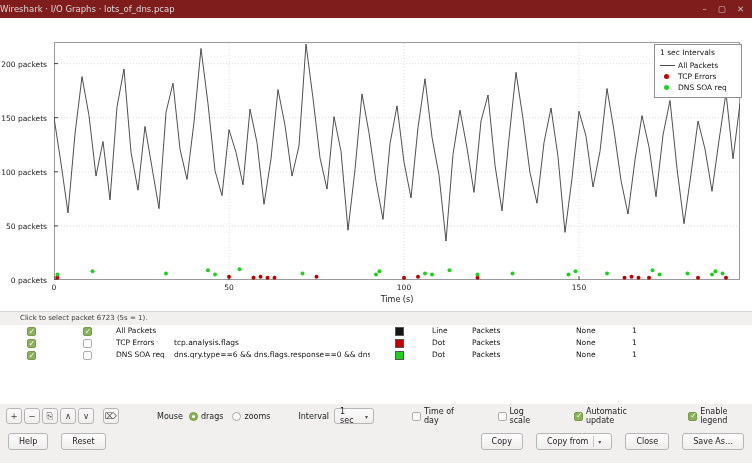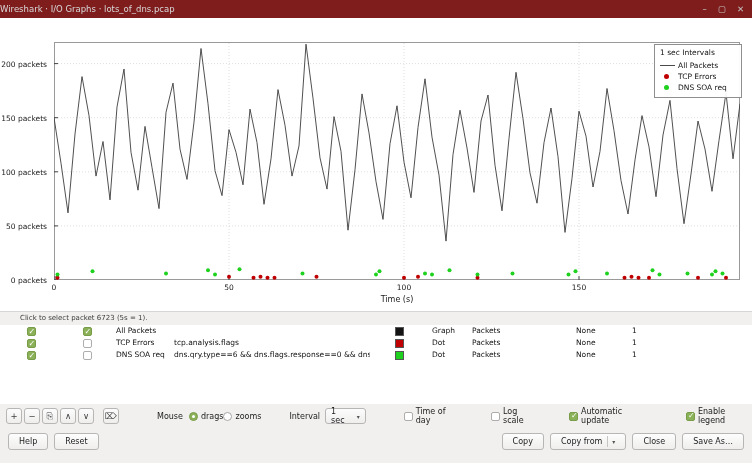--- a/index.html
+++ b/index.html
@@ -45,38 +45,38 @@
   .checkbox.checked::after{content:"✓";color:#fff;font-size:8px;position:absolute;left:1px;top:-2px;}
   .swatch{width:9px;height:9px;border:1px solid #555;display:inline-block;}
 
   
   .controls-bar{height:24px;display:flex;align-items:center;padding:0 6px;overflow:hidden;}
   #toolbar{display:flex;gap:2px;}
   .tb-btn{width:16px;height:16px;border:1px solid #b7b6b4;border-radius:3px;background:linear-gradient(#fcfcfc,#efeeed);font-size:8.5px;line-height:13px;text-align:center;color:#3c3c3c;padding:0;}
   .tb-btn.gap{margin-left:7px;}
   .lbl{color:#1c1c1c;font-size:8px;}
   .mouse-lbl{margin-left:38px;}
-  #mouse-radios{display:flex;margin-left:6px;}
+  #mouse-radios{display:flex;gap:9px;margin-left:6px;}
   .radio-item{display:inline-flex;align-items:center;gap:3px;font-size:8px;color:#1c1c1c;}
   .radio{width:9px;height:9px;border:1px solid #a7a6a4;border-radius:50%;background:#fff;display:inline-block;position:relative;flex:none;}
   .radio.sel{background:#8bb158;border-color:#799c49;}
   .radio.sel::after{content:"";position:absolute;left:2.5px;top:2.5px;width:3px;height:3px;border-radius:50%;background:#fff;}
   .interval-lbl{margin-left:28px;}
   .select{margin-left:5px;height:16px;display:inline-flex;align-items:center;gap:7px;padding:0 5px;border:1px solid #b7b6b4;border-radius:3px;background:linear-gradient(#fcfcfc,#efeeed);font-size:8px;color:#1c1c1c;}
   .select .caret{font-size:6px;color:#555;}
   #cb-group{display:flex;}
   .cb-item{display:inline-flex;align-items:center;gap:3px;font-size:8px;color:#1c1c1c;}
   .cb-item:nth-of-type(1){margin-left:38px;}
   .cb-item:nth-of-type(2){margin-left:36px;}
   .cb-item:nth-of-type(3){margin-left:35px;}
   .cb-item:nth-of-type(4){margin-left:44px;}
 
   
   .footer-bar{height:27px;display:flex;align-items:center;padding:0 8px;}
-  #footer-left,#footer-right{display:flex;gap:6px;}
+  #footer-left,#footer-right{display:flex;gap:13px;}
   .spacer{flex:1;}
   .btn{height:17px;padding:0 10px;border:1px solid #b7b6b4;border-radius:3px;background:linear-gradient(#fdfdfd,#efeeed);font-size:8px;color:#1c1c1c;display:inline-flex;align-items:center;gap:5px;}
   .caret2{font-size:6px;color:#555;border-left:1px solid #c6c5c4;padding-left:4px;height:11px;line-height:11px;}
 </style>
 </head>
 <body>
 
 <div class="titlebar">
   <div>Wireshark · I/O Graphs · lots_of_dns.pcap</div>
   <div class="win-controls">
@@ -194,21 +194,21 @@
           <span class="checkbox checked"></span>
         </div>
         <div class="cell center">
           <span class="checkbox checked"></span>
         </div>
         <div class="cell">All Packets</div>
         <div class="cell"></div>
         <div class="cell center">
           <span class="swatch" style="background:#141414"></span>
         </div>
-        <div class="cell">Graph</div>
+        <div class="cell">Line</div>
         <div class="cell">Packets</div>
         <div class="cell"></div>
         <div class="cell">None</div>
         <div class="cell">1</div>
       </div>
       <div class="t-row grid-cols">
         <div class="cell center">
           <span class="checkbox checked"></span>
         </div>
         <div class="cell center">

